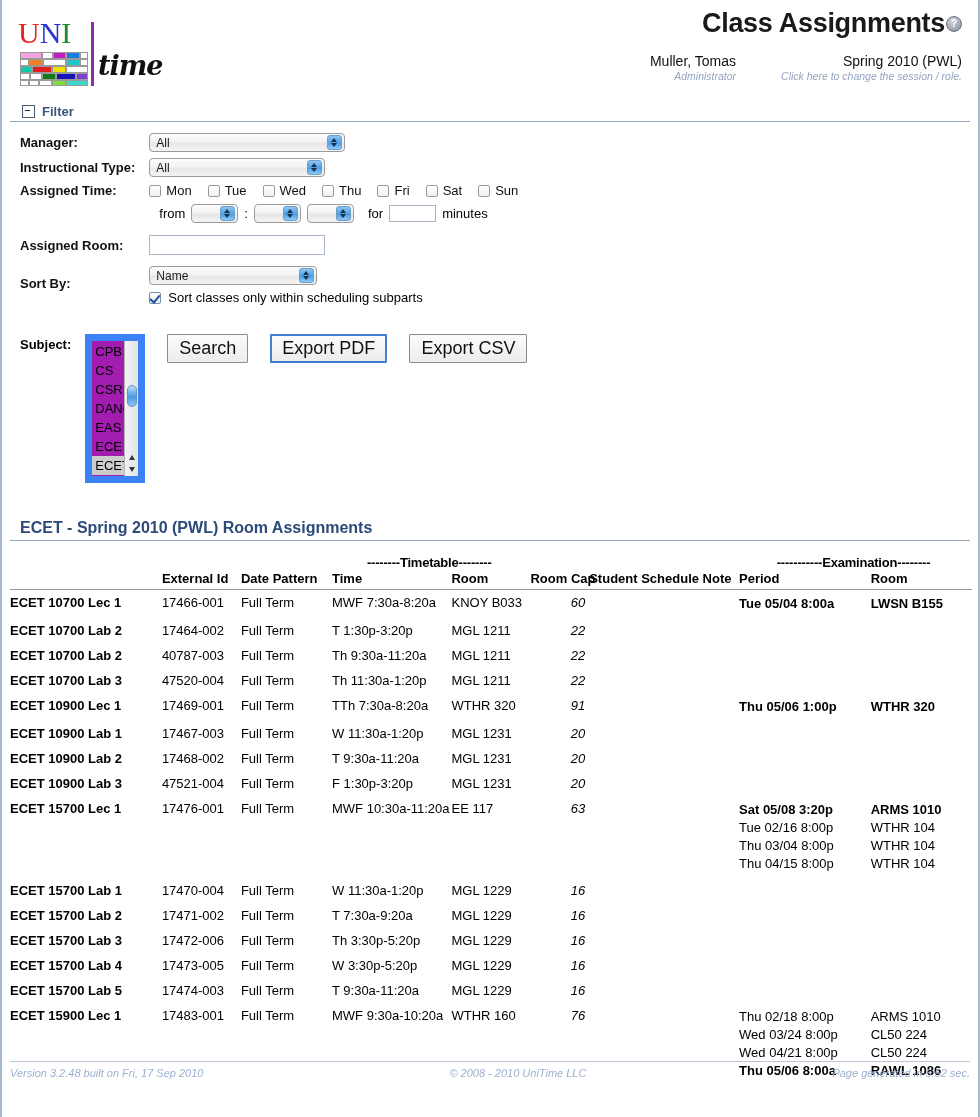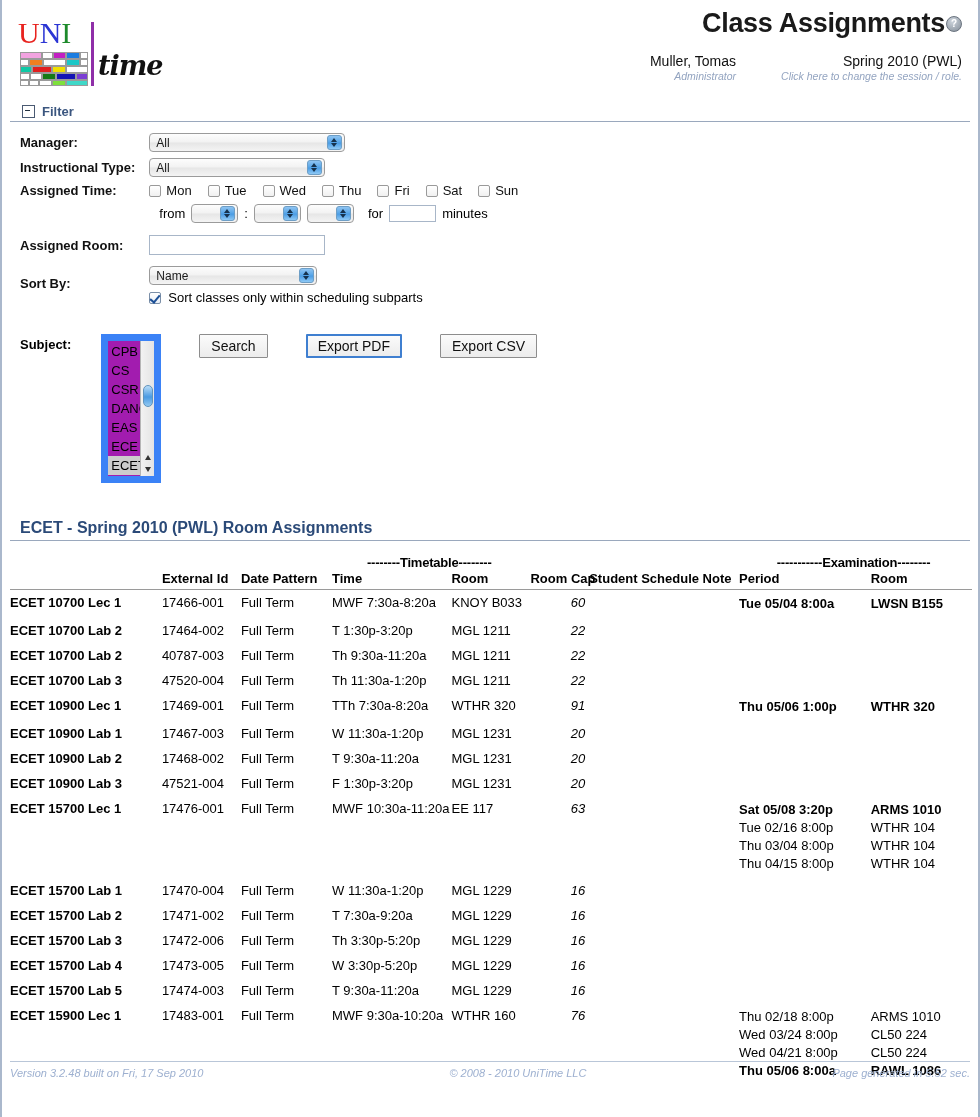--- a/index.html
+++ b/index.html
@@ -294,21 +294,21 @@
     align-items: center;
     gap: 7px;
     margin-top: 5px;
   }
   .sortby-cb-label { font-size: 13px; }
 
   
   .subject-row {
     display: flex;
     align-items: flex-start;
-    gap: 16px;
+    gap: 0;
     margin-top: 26px;
     padding-left: 10px;
   }
   .subject-label {
     font-size: 13px;
     font-weight: bold;
     padding-top: 3px;
     padding-right: 14px;
     white-space: nowrap;
   }
@@ -357,21 +357,21 @@
     left: 4px;
     width: 0; height: 0;
     border-left: 3.5px solid transparent;
     border-right: 3.5px solid transparent;
   }
   .lb-arrow-up { bottom: 16px; border-bottom: 5px solid #333; }
   .lb-arrow-dn { bottom: 4px; border-top: 5px solid #333; }
 
   .btn {
     font-family: "Liberation Sans", sans-serif;
-    font-size: 14px;
+    font-size: 18px;
     color: #111;
     background: linear-gradient(to bottom, #fbfbfb 0%, #ececec 100%);
     border: 1px solid #8d8d8d;
     padding: 3px 11px;
     margin-left: 22px;
     cursor: pointer;
     border-radius: 1px;
   }
   .btn.focused {
     border: 2px solid #3f7fd0;

